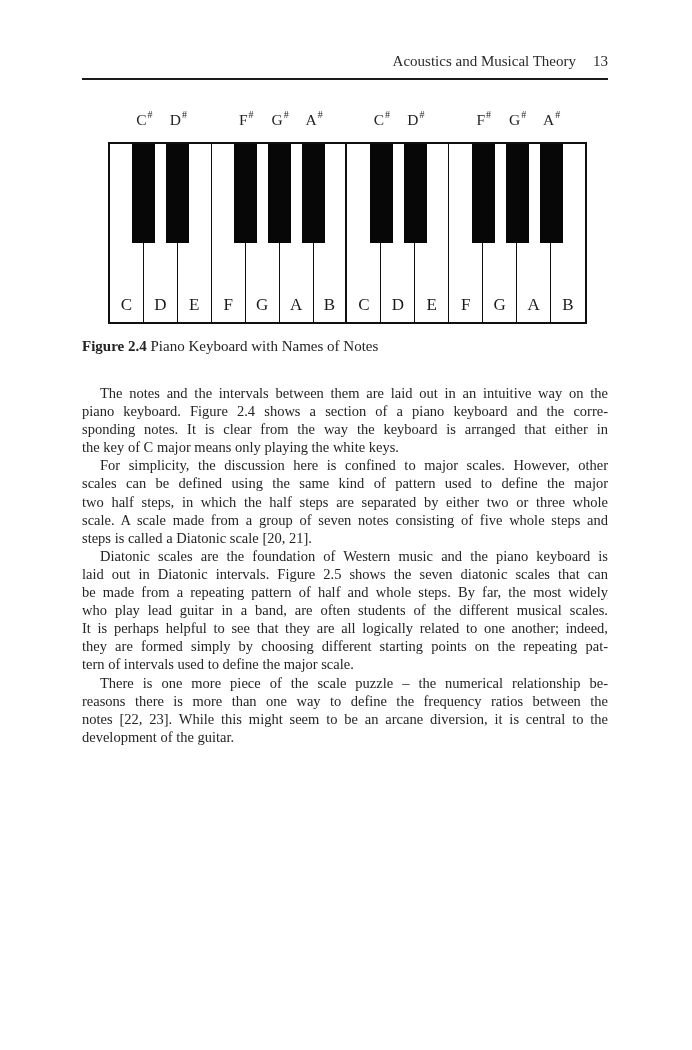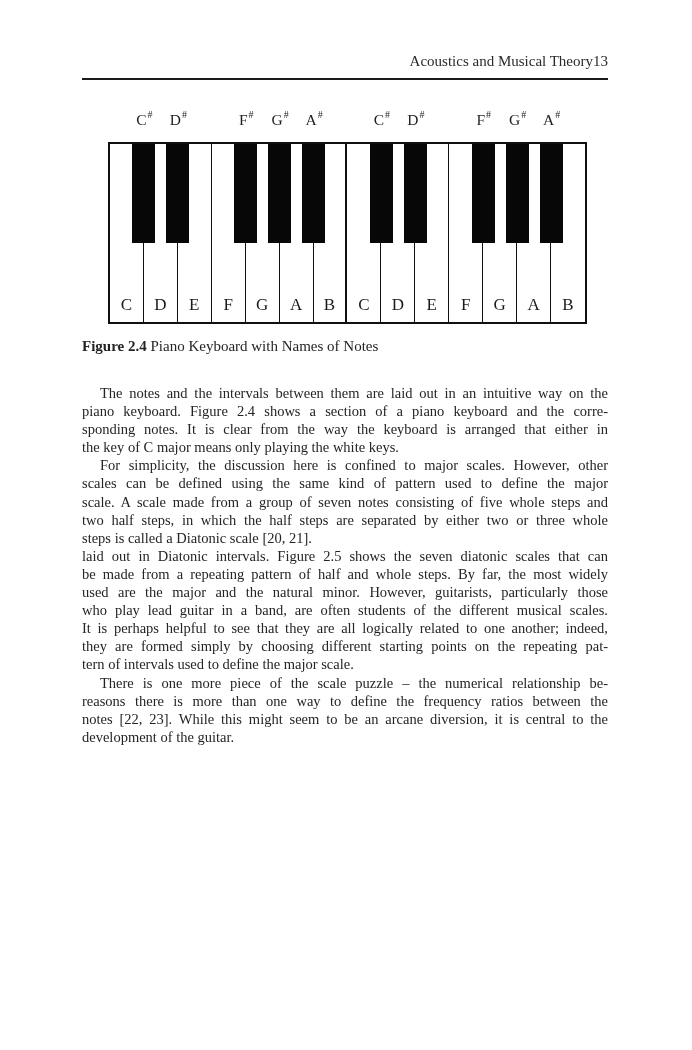--- a/index.html
+++ b/index.html
@@ -6,21 +6,21 @@
   .page {
     position:relative; width:692px; height:1050px;
     background:#ffffff; overflow:hidden;
     font-family:"Liberation Serif", serif; color:#242424;
   }
   
   .running-header {
     position:absolute; left:82px; top:53px; width:526px;
     text-align:right; font-size:15px; color:#2a2a2a; white-space:nowrap;
   }
-  .page-num { }
+  .page-num { margin-left:17px; }
   .header-rule {
     position:absolute; left:82px; top:78px; width:526px; height:2px;
     background:#1b1b1b;
   }
   
   .kb-labels {
     position:absolute; left:110px; top:110px; width:475px; height:28px;
     font-size:15.5px; color:#1f1f1f;
   }
   .bk-label {
@@ -151,28 +151,28 @@
   <div class="body-text">
       <div class="paragraph">
         <div class="line indent">The notes and the intervals between them are laid out in an intuitive way on the</div>
         <div class="line">piano keyboard.  Figure 2.4 shows a section of a piano keyboard and the corre-</div>
         <div class="line">sponding notes.  It is clear from the way the keyboard is arranged that either in</div>
         <div class="line last">the key of C major means only playing the white keys.</div>
       </div>
       <div class="paragraph">
         <div class="line indent">For simplicity, the discussion here is confined to major scales.  However, other</div>
         <div class="line">scales can be defined using the same kind of pattern used to define the major</div>
+        <div class="line">two half steps, in which the half steps are separated by either two or three whole</div>
         <div class="line">scale. A scale made from a group of seven notes consisting of five whole steps and</div>
-        <div class="line">two half steps, in which the half steps are separated by either two or three whole</div>
         <div class="line last">steps is called a Diatonic scale [20, 21].</div>
       </div>
       <div class="paragraph">
+        <div class="line indent">Diatonic scales are the foundation of Western music and the piano keyboard is</div>
         <div class="line">laid out in Diatonic intervals.  Figure 2.5 shows the seven diatonic scales that can</div>
         <div class="line">be made from a repeating pattern of half and whole steps.  By far, the most widely</div>
-        <div class="line">used are the major and the natural minor.  However, guitarists, particularly those</div>
         <div class="line">who play lead guitar in a band, are often students of the different musical scales.</div>
         <div class="line">It is perhaps helpful to see that they are all logically related to one another; indeed,</div>
         <div class="line">they are formed simply by choosing different starting points on the repeating pat-</div>
         <div class="line last">tern of intervals used to define the major scale.</div>
       </div>
       <div class="paragraph">
         <div class="line indent">There is one more piece of the scale puzzle – the numerical relationship be-</div>
         <div class="line">reasons there is more than one way to define the frequency ratios between the</div>
         <div class="line">notes [22, 23].  While this might seem to be an arcane diversion, it is central to the</div>
         <div class="line last">development of the guitar.</div>

